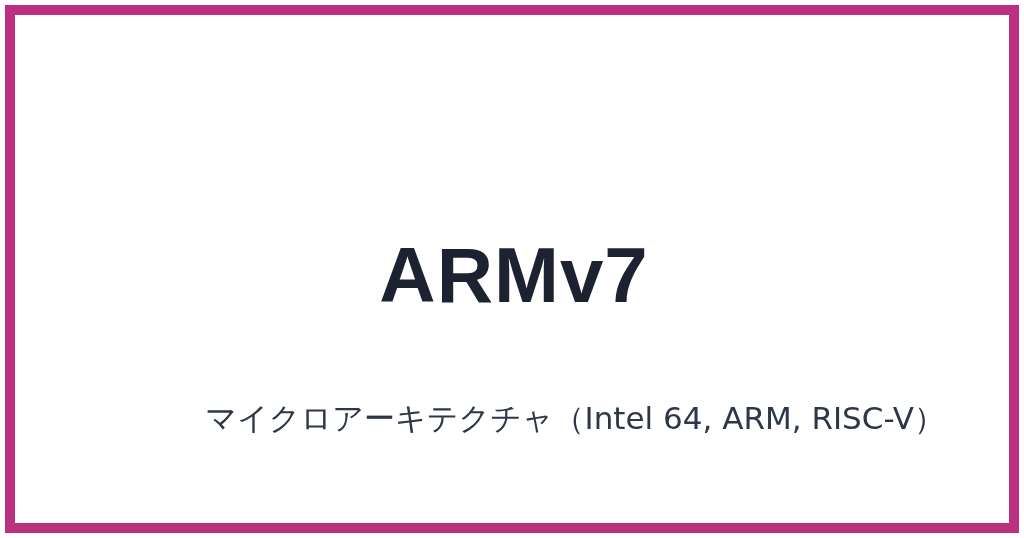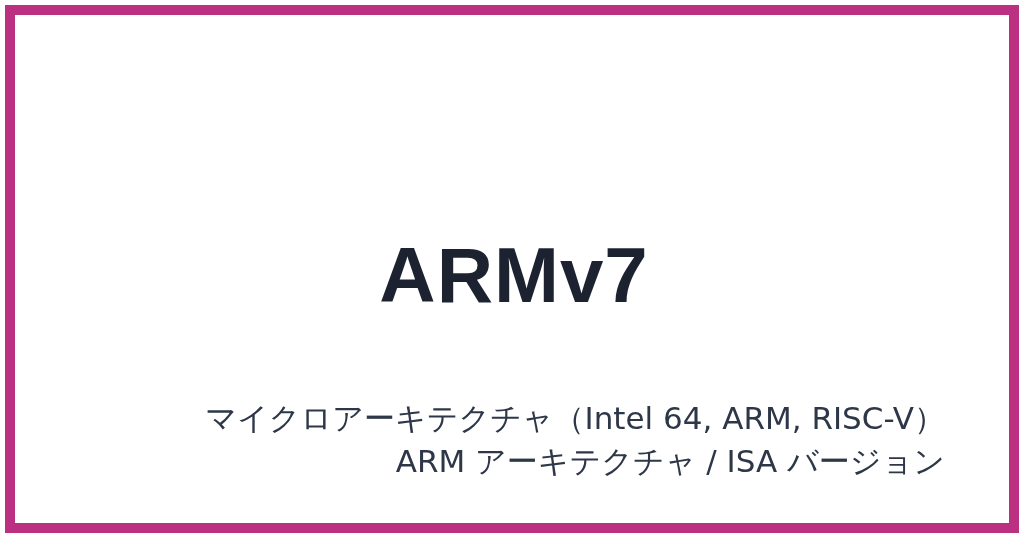--- a/index.html
+++ b/index.html
@@ -47,15 +47,14 @@
       white-space: nowrap;
     }
   </style>
 </head>
 <body>
 
 <div class="card">
   <div class="title">ARMv7</div>
   <div class="subtitle">
     <div>マイクロアーキテクチャ（Intel 64, ARM, RISC-V）</div>
-    <div>ARM アーキテクチャ / ISA バージョン</div>
   </div>
 </div>
 
 </body></html>

